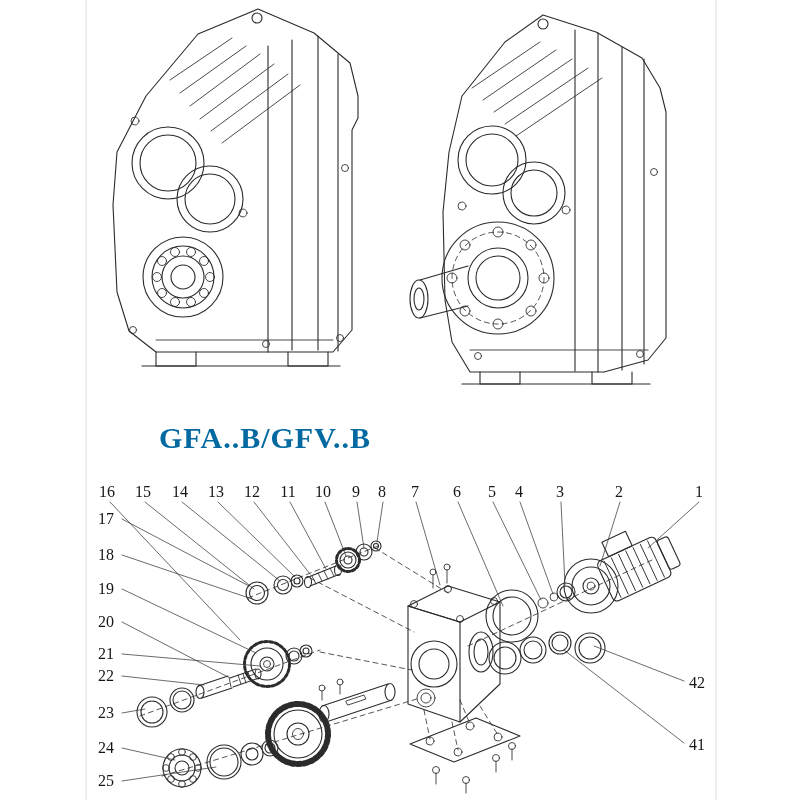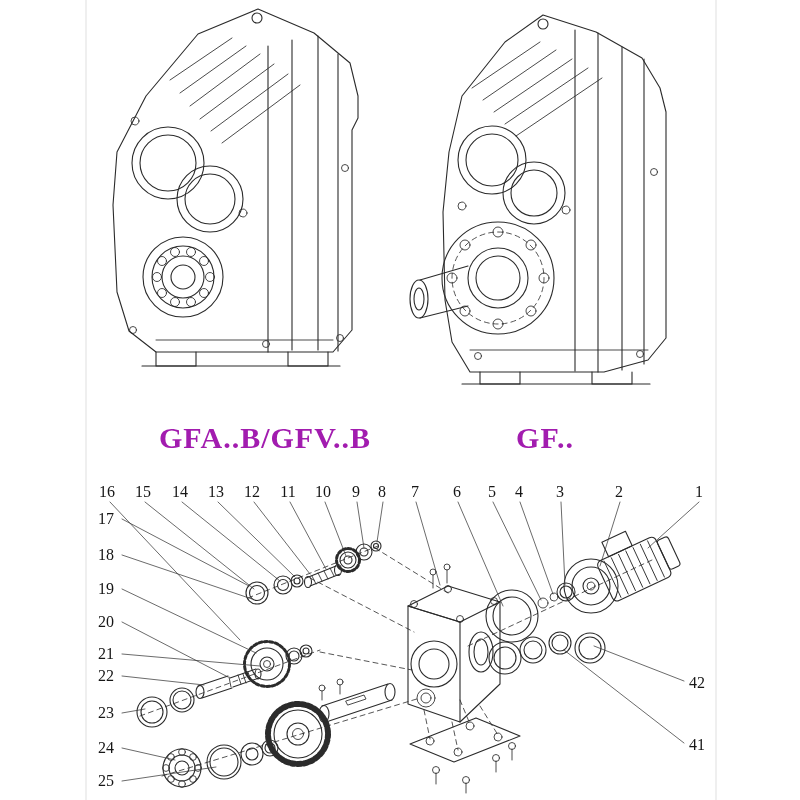--- a/index.html
+++ b/index.html
@@ -8,21 +8,21 @@
   #art { position:absolute; left:0; top:0; }
   #art line, #art path, #art circle, #art ellipse, #art rect {
       stroke:#2b2b2b; stroke-width:1.1; fill:none; stroke-linecap:round; stroke-linejoin:round; }
   #art .thin   { stroke-width:0.85; }
   #art .leader { stroke-width:0.75; stroke:#3a3a3a; }
   #art .dash   { stroke-width:0.8; stroke-dasharray:5 4; }
   #art .teeth3 { stroke-width:3;  stroke-dasharray:3 2.4; }
   #art .teeth6 { stroke-width:6;  stroke-dasharray:3.5 2.8; }
   #art .pageedge { stroke:#e4e4e4; stroke-width:1.2; }
   #art text { font-family:"Liberation Serif", serif; font-size:16px; fill:#161616; stroke:none; }
-  .model-label { position:absolute; font-weight:bold; font-size:30px; color:#a21caf;
+  .model-label { position:absolute; font-weight:bold; font-size:30px; color:#0369a1;
                  text-align:center; letter-spacing:1px; white-space:nowrap; }
 </style>
 </head>
 <body>
 
 <div class="page">
 
 <svg id="art" width="800" height="800" viewBox="0 0 800 800">
 
   <g>
@@ -355,15 +355,14 @@
       <text x="106" y="718">23</text>
       <text x="106" y="753">24</text>
       <text x="106" y="786">25</text>
       <text x="697" y="688">42</text>
       <text x="697" y="750">41</text>
     </g>
   </g>
 </svg>
 
   <div class="model-label" style="left:115px; top:421px; width:300px;">GFA..B/GFV..B</div>
-  <div class="model-label" style="left:455px; top:421px; width:180px;">GF..</div>
 
 </div>
 
 </body></html>

